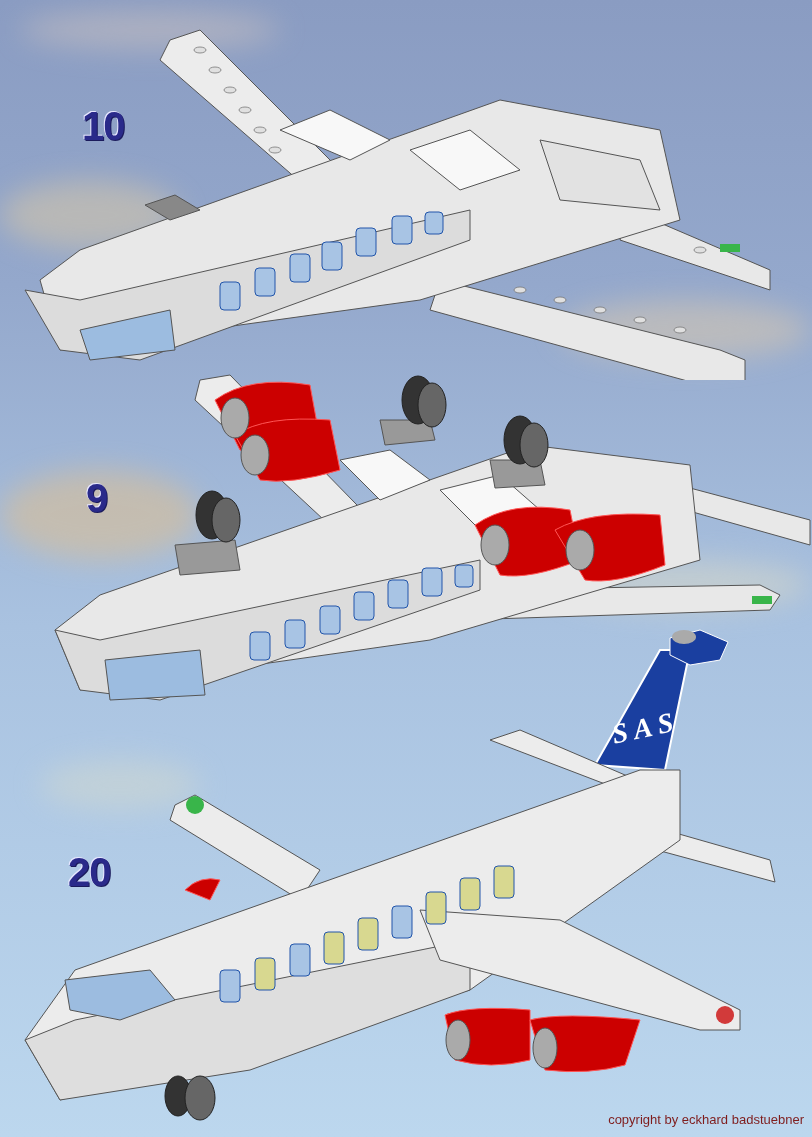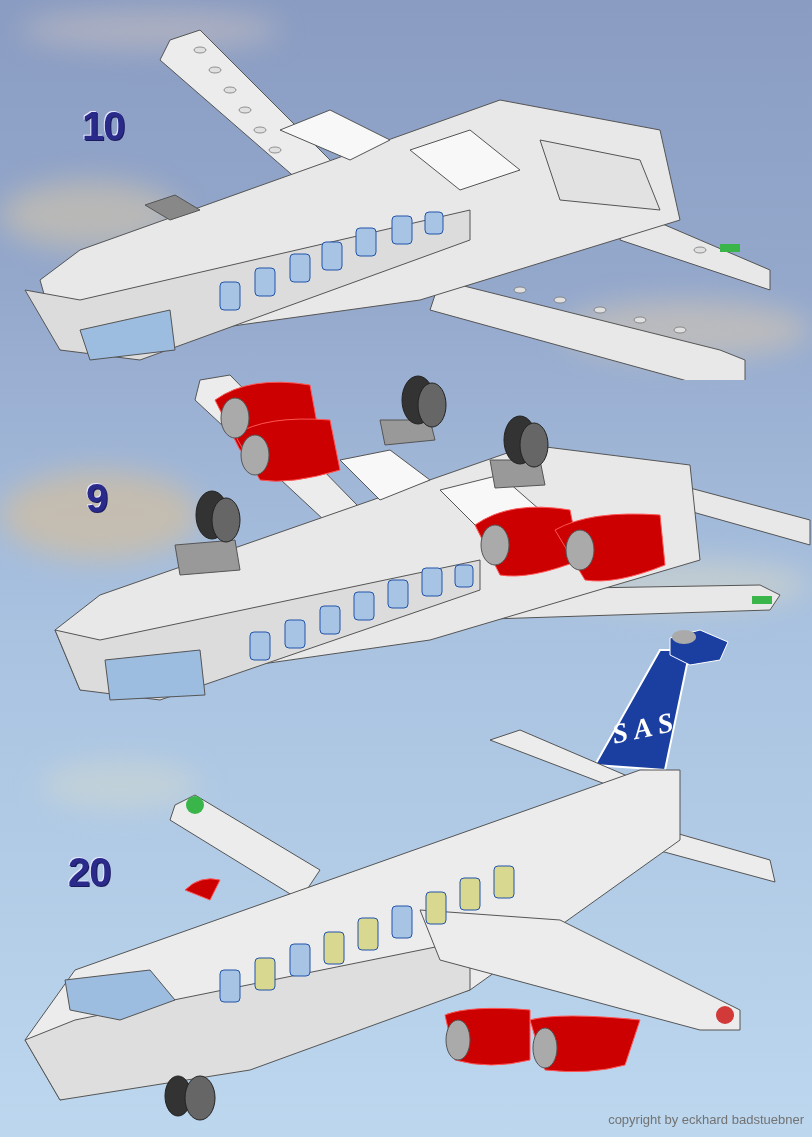--- a/index.html
+++ b/index.html
@@ -10,21 +10,21 @@
   }
   .cloud { position: absolute; border-radius: 50%; filter: blur(14px); opacity: .55; }
   .step-number {
     position: absolute; font-family: "Liberation Sans", sans-serif; font-weight: bold;
     font-size: 40px; color: #2a2a8a;
     text-shadow: 1px 1px 0 #1b1b5c, -1px -1px 0 #e6e6ff;
     letter-spacing: -1px;
   }
   .step-illustration { position: absolute; left: 0; width: 812px; }
   .copyright {
-    position: absolute; right: 8px; bottom: 10px; font-size: 13px; color: #737373;
+    position: absolute; right: 8px; bottom: 10px; font-size: 13px; color: #7f1d1d;
     font-family: "Liberation Sans", sans-serif;
   }
 </style>
 </head>
 <body>
 
 <div class="cloud" style="left:20px;top:10px;width:260px;height:40px;background:#c8c0c0;"></div>
 <div class="cloud" style="left:0px;top:180px;width:180px;height:70px;background:#d8c8a8;"></div>
 <div class="cloud" style="left:0px;top:470px;width:200px;height:90px;background:#e0c090;"></div>
 <div class="cloud" style="left:560px;top:300px;width:250px;height:60px;background:#d8c8b0;"></div>

